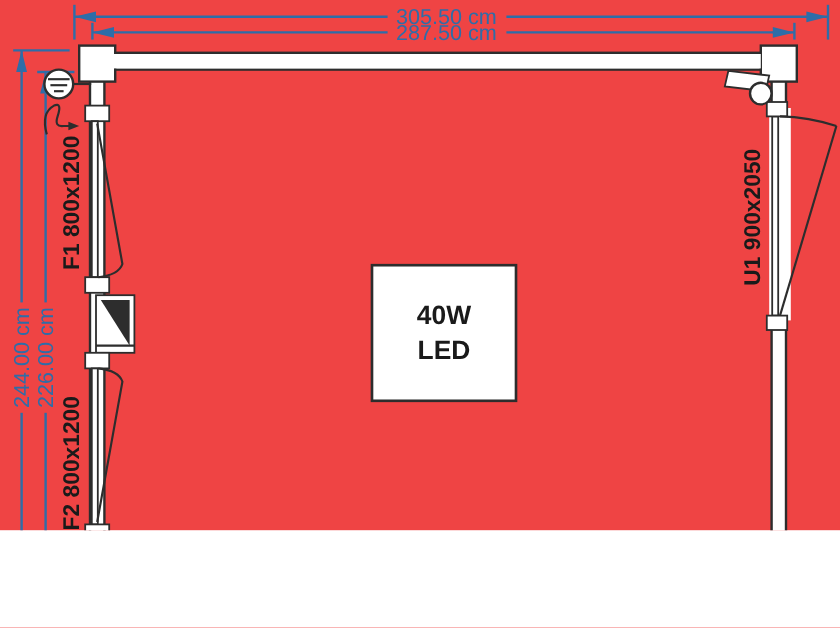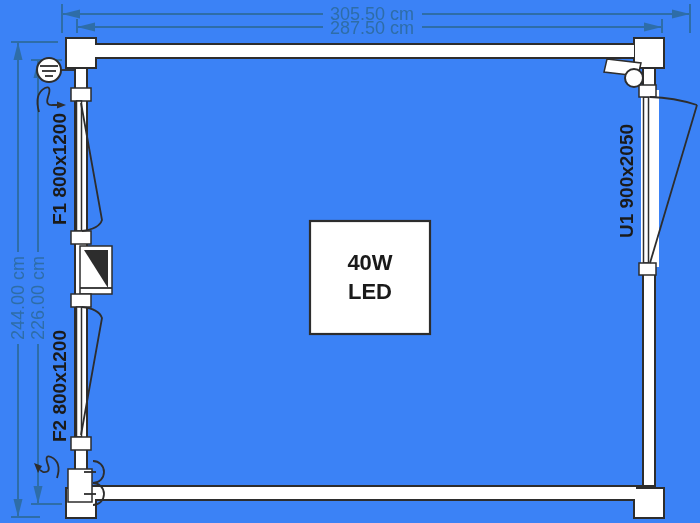--- a/index.html
+++ b/index.html
@@ -1,16 +1,16 @@
 <!DOCTYPE html>
 <html><head>
 <meta charset="utf-8">
 <style>
   html,body{margin:0;padding:0;background:#ffffff;}
-  .canvas{width:700px;height:523px;position:relative;background:#3b82f6;overflow:hidden;
+  .canvas{width:700px;height:442px;position:relative;background:#ef4444;overflow:hidden;
           font-family:"Liberation Sans",sans-serif;}
   svg{display:block;}
   svg text{font-family:"Liberation Sans",sans-serif;}
   .dim-line{stroke:#2e6da8;stroke-width:2;fill:none;}
   .dim-arrow{fill:#2e6da8;stroke:none;}
   .dim-text{fill:#2e6da8;font-size:18px;font-weight:400;}
   .wall{fill:#ffffff;stroke:#2d2d2d;stroke-width:2;}
   .thin{fill:#ffffff;stroke:#2d2d2d;stroke-width:1.5;}
   .ln{stroke:#2d2d2d;stroke-width:1.8;fill:none;}
   .solid{fill:#2d2d2d;stroke:none;}

